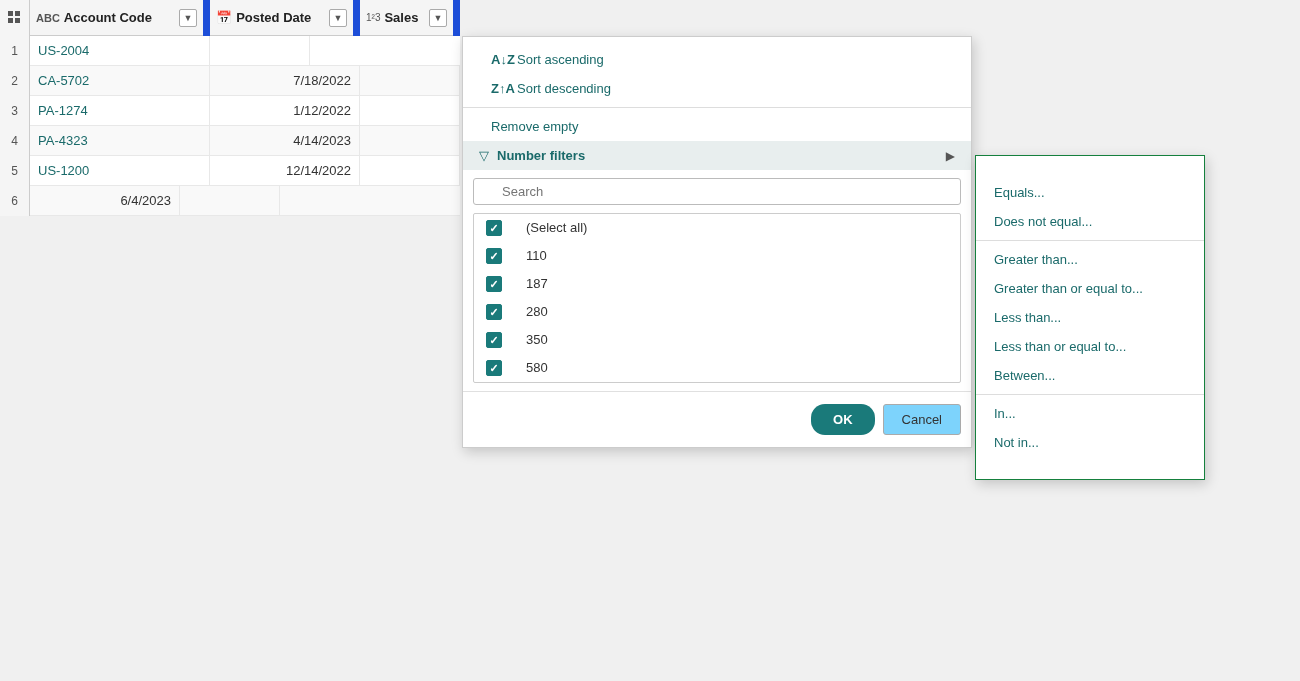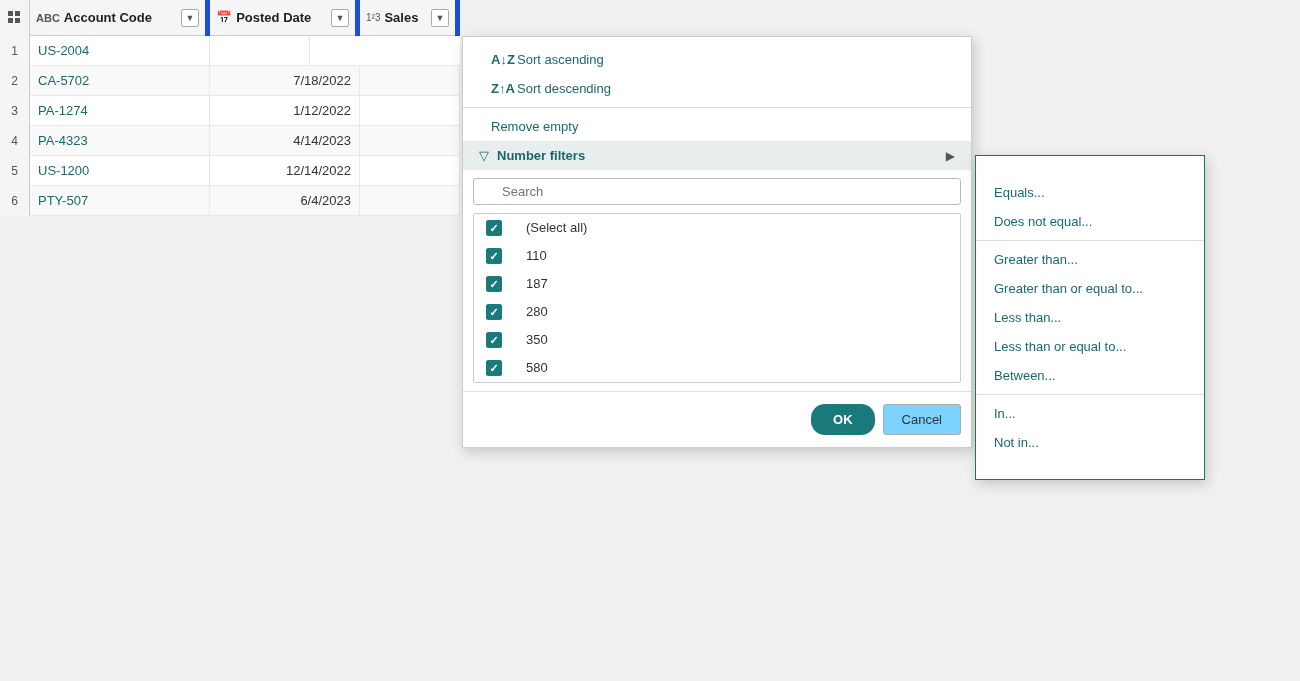--- a/index.html
+++ b/index.html
@@ -37,21 +37,21 @@
       display: flex;
       align-items: center;
       justify-content: center;
       background: #f5f5f5;
     }
 
     .col-header {
       display: flex;
       align-items: center;
       height: 36px;
-      border-right: 5px solid #1d4ed8;
+      border-right: 7px solid #1d4ed8;
       padding: 0 6px;
       gap: 4px;
       cursor: pointer;
       user-select: none;
     }
 
     .col-header.account-code { width: 180px; }
     .col-header.posted-date { width: 150px; }
     .col-header.sales { width: 100px; }
 
@@ -366,21 +366,20 @@
       <div class="cell sales"></div>
     </div>
       <div class="table-row">
       <div class="cell-row-num">5</div>
       <div class="cell account-code">US-1200</div>
       <div class="cell posted-date">12/14/2022</div>
       <div class="cell sales"></div>
     </div>
       <div class="table-row">
       <div class="cell-row-num">6</div>
-      <div class="cell account-code">PTY-507</div>
       <div class="cell posted-date">6/4/2023</div>
       <div class="cell sales"></div>
     </div>
     </div>
 </div>
 
 <div class="filter-panel">
   <div class="filter-menu-item">
     <span class="sort-icon">A↓Z</span>
     <span>Sort ascending</span>

